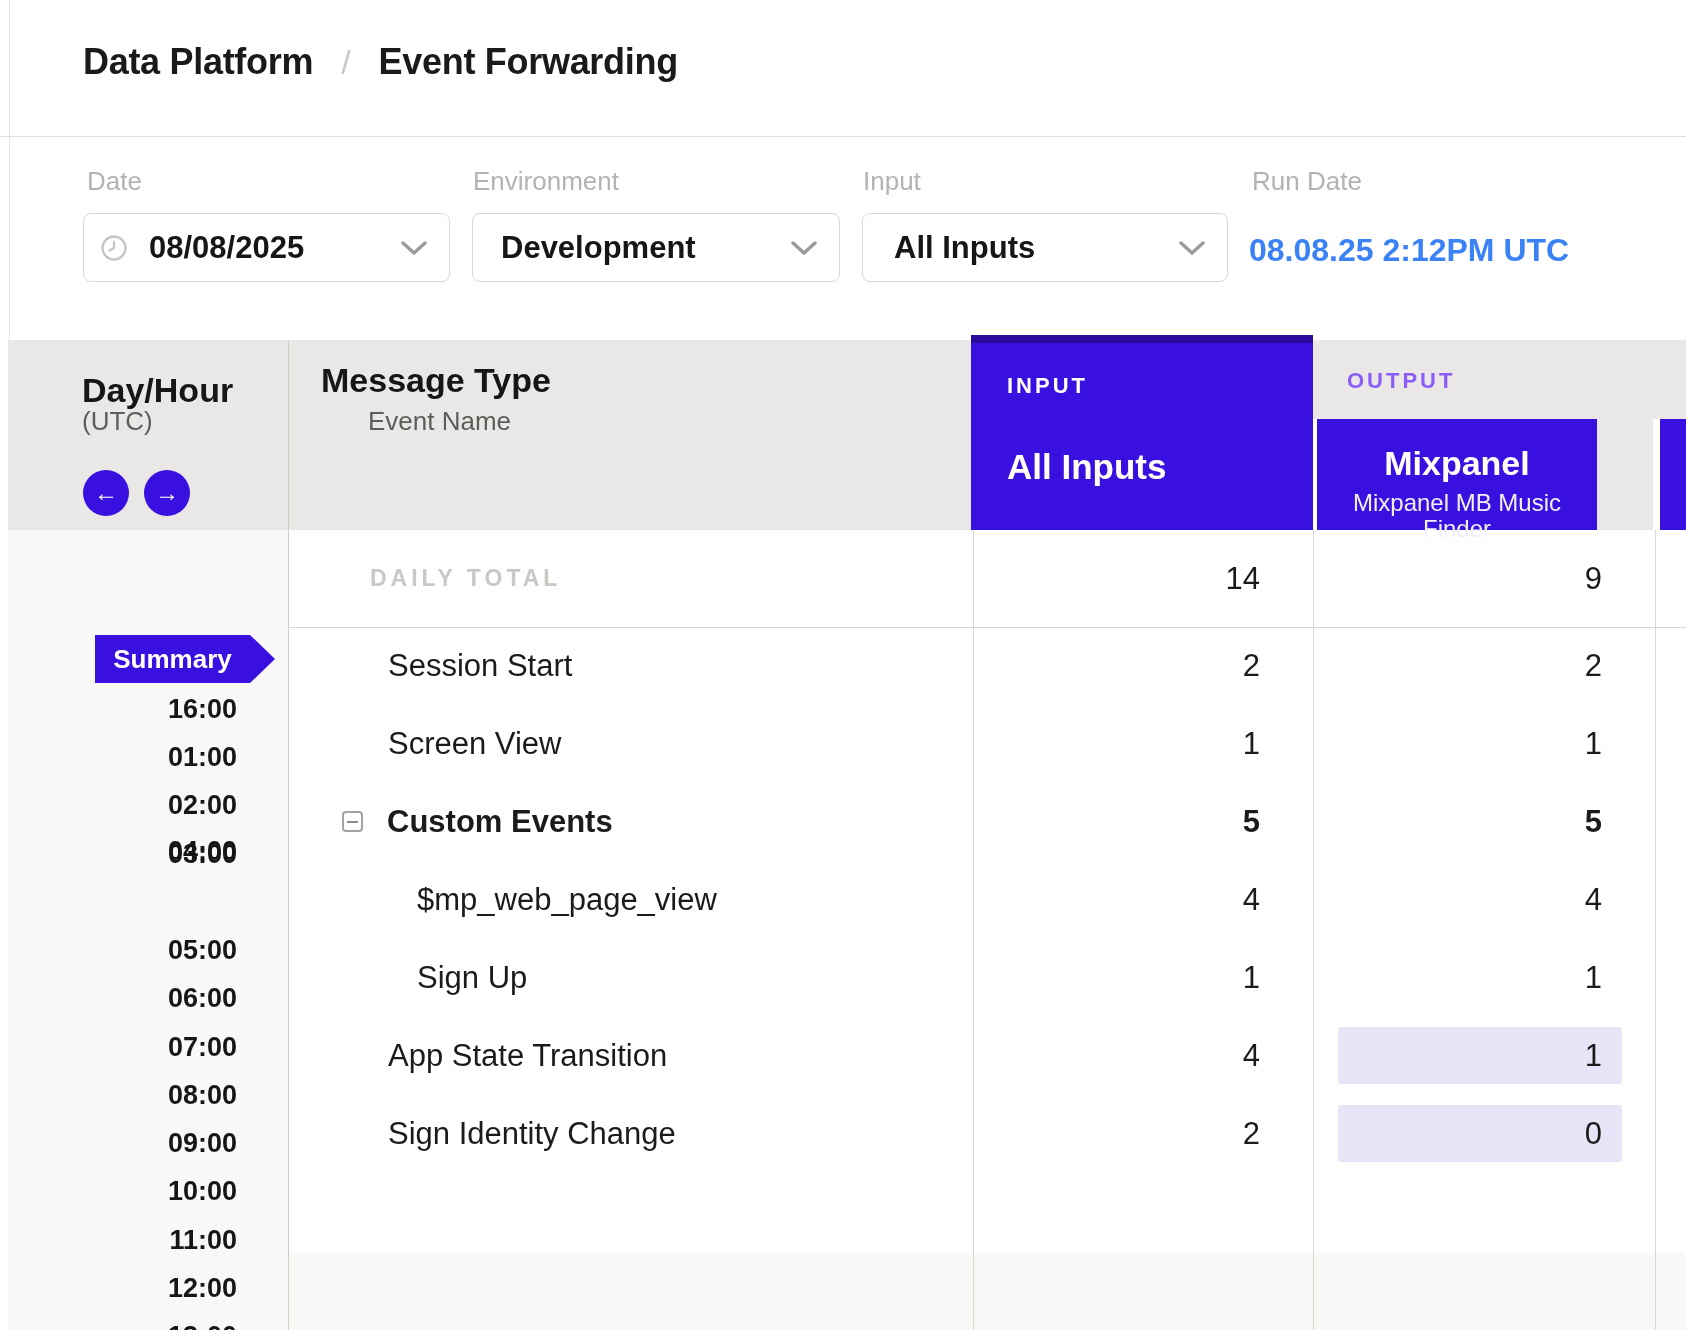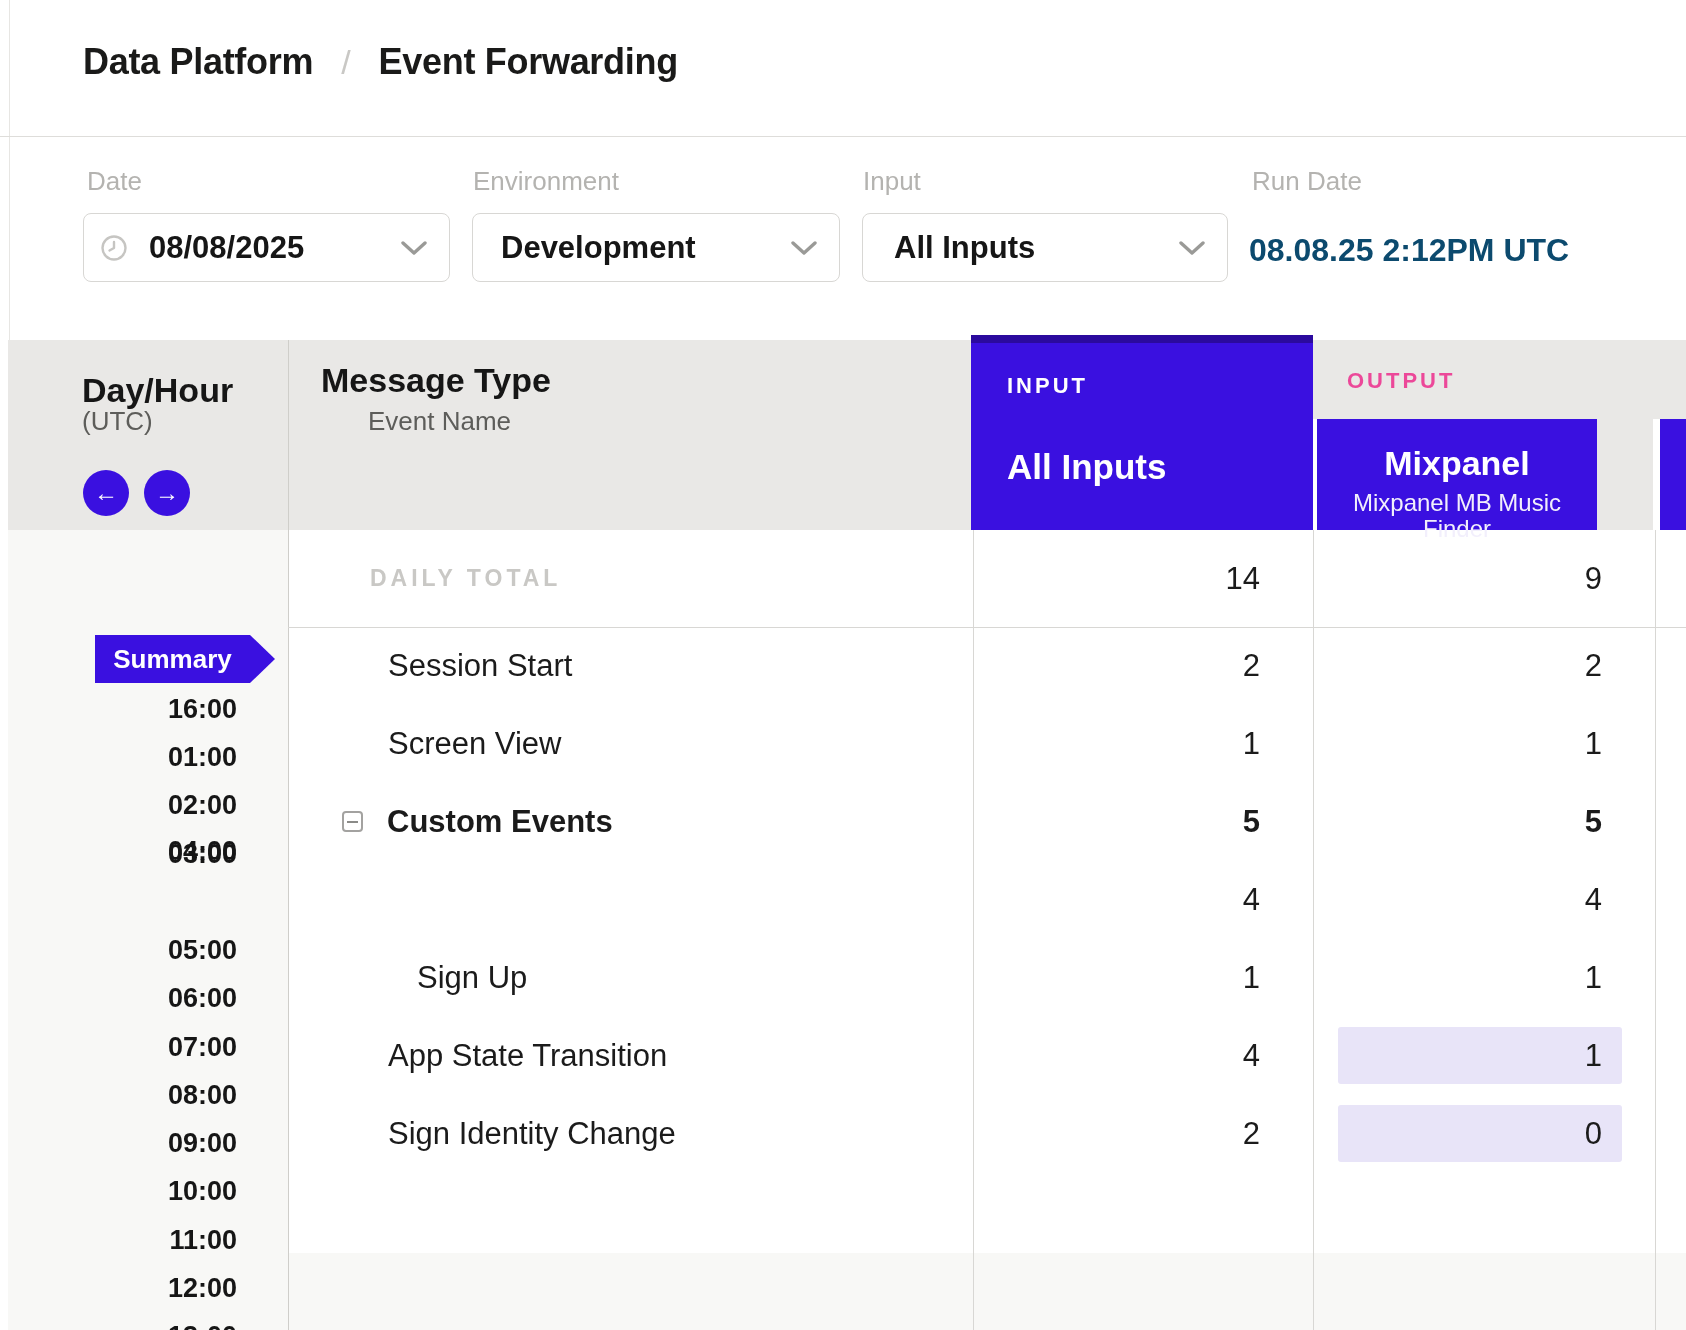--- a/index.html
+++ b/index.html
@@ -25,21 +25,21 @@
   .crumb{font-size:36px;font-weight:700;color:#1A1A19;letter-spacing:-0.3px;white-space:nowrap;}
   .crumb-sep{font-size:34px;font-weight:400;color:#C9C8C5;}
   .page-left-line{position:absolute;left:9px;top:0;width:1px;height:340px;background:#E7E6E3;}
   .top-divider{position:absolute;left:0;top:136px;width:1686px;height:1px;background:#DEDDDA;}
 
   
   .f-label{position:absolute;font-size:26px;color:var(--label-gray);height:26px;line-height:26px;white-space:nowrap;}
   .f-box{position:absolute;top:213px;height:69px;background:#fff;border:1px solid var(--line);border-radius:8px;box-sizing:border-box;display:flex;align-items:center;}
   .f-value{font-size:31px;font-weight:700;color:#161616;white-space:nowrap;}
   .f-chev{position:absolute;right:22px;top:50%;margin-top:-7px;}
-  .run-date{position:absolute;left:1249px;top:232px;font-size:32px;font-weight:700;color:#0c4a6e;white-space:nowrap;}
+  .run-date{position:absolute;left:1249px;top:232px;font-size:32px;font-weight:700;color:#3b82f6;white-space:nowrap;}
 
   
   .band{position:absolute;left:8px;top:340px;width:1678px;height:190px;background:var(--band);}
   .rail-bg{position:absolute;left:8px;top:530px;width:280px;height:800px;background:var(--rail-bg);}
   .footer-band{position:absolute;left:289px;top:1253px;width:1397px;height:77px;background:var(--rail-bg);}
   .vline-rail{position:absolute;left:288px;top:340px;width:1px;height:990px;background:var(--line-strong);}
   .vline{position:absolute;top:530px;width:1px;height:800px;background:var(--line);}
   .hline-total{position:absolute;left:288px;top:627px;width:1398px;height:1px;background:var(--line);}
 
   .hdr-title{position:absolute;font-size:34px;font-weight:700;color:#161616;line-height:38px;white-space:nowrap;}
@@ -135,21 +135,21 @@
     </div>
 
   <div class="hdr-title" style="left:321px;top:361px;">Message Type</div>
   <div class="hdr-sub" style="left:368px;top:408px;">Event Name</div>
 
   <div class="input-block">
     <div class="col-group-label" style="left:36px;top:40px;color:#fff;">INPUT</div>
     <div class="input-name">All Inputs</div>
   </div>
 
-  <div class="col-group-label" style="left:1347px;top:370px;color:#ec4899;">OUTPUT</div>
+  <div class="col-group-label" style="left:1347px;top:370px;color:#8b5cf6;">OUTPUT</div>
   <div class="gutter" style="left:1313px;width:4px;"></div>
   <div class="gutter" style="left:1653px;width:7px;"></div>
   <div class="out-block" style="left:1317px;width:280px;">
     <div class="blk-title" style="top:26px;">Mixpanel</div>
     <div class="blk-sub" style="top:71px;">Mixpanel MB Music Finder</div>
   </div>
   <div class="out-block" style="left:1660px;width:26px;"></div>
 
   <div class="vline-rail"></div>
   <div class="vline" style="left:973px;"></div>
@@ -173,20 +173,21 @@
     <span class="cell in">1</span>
     <span class="cell out">1</span>
   </div>
   <div class="trow bold" style="top:783px;">
     <span class="expander"></span>
     <span class="row-label bold">Custom Events</span>
     <span class="cell in b">5</span>
     <span class="cell out b">5</span>
   </div>
   <div class="trow" style="top:861px;">
+    <span class="row-label sub">$mp_web_page_view</span>
     <span class="cell in">4</span>
     <span class="cell out">4</span>
   </div>
   <div class="trow" style="top:939px;">
     <span class="row-label sub">Sign Up</span>
     <span class="cell in">1</span>
     <span class="cell out">1</span>
   </div>
   <div class="trow" style="top:1017px;">
     <span class="row-label">App State Transition</span>

